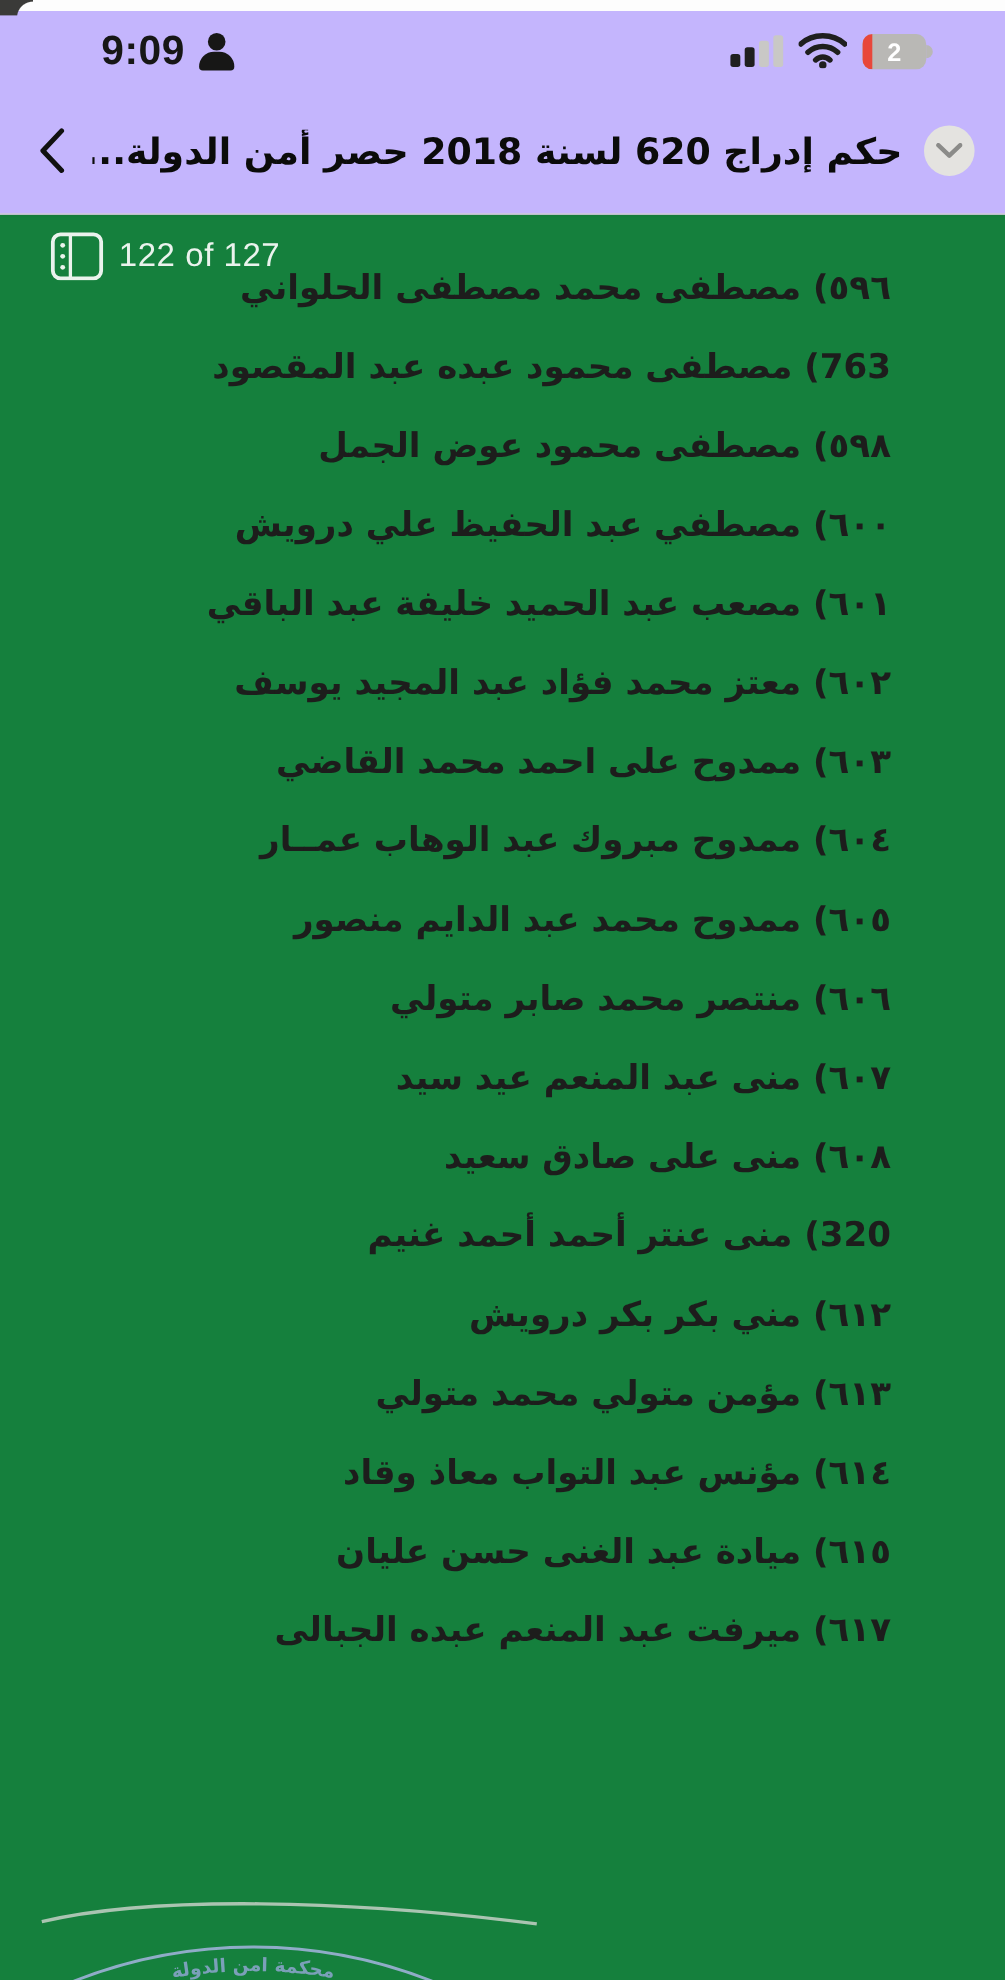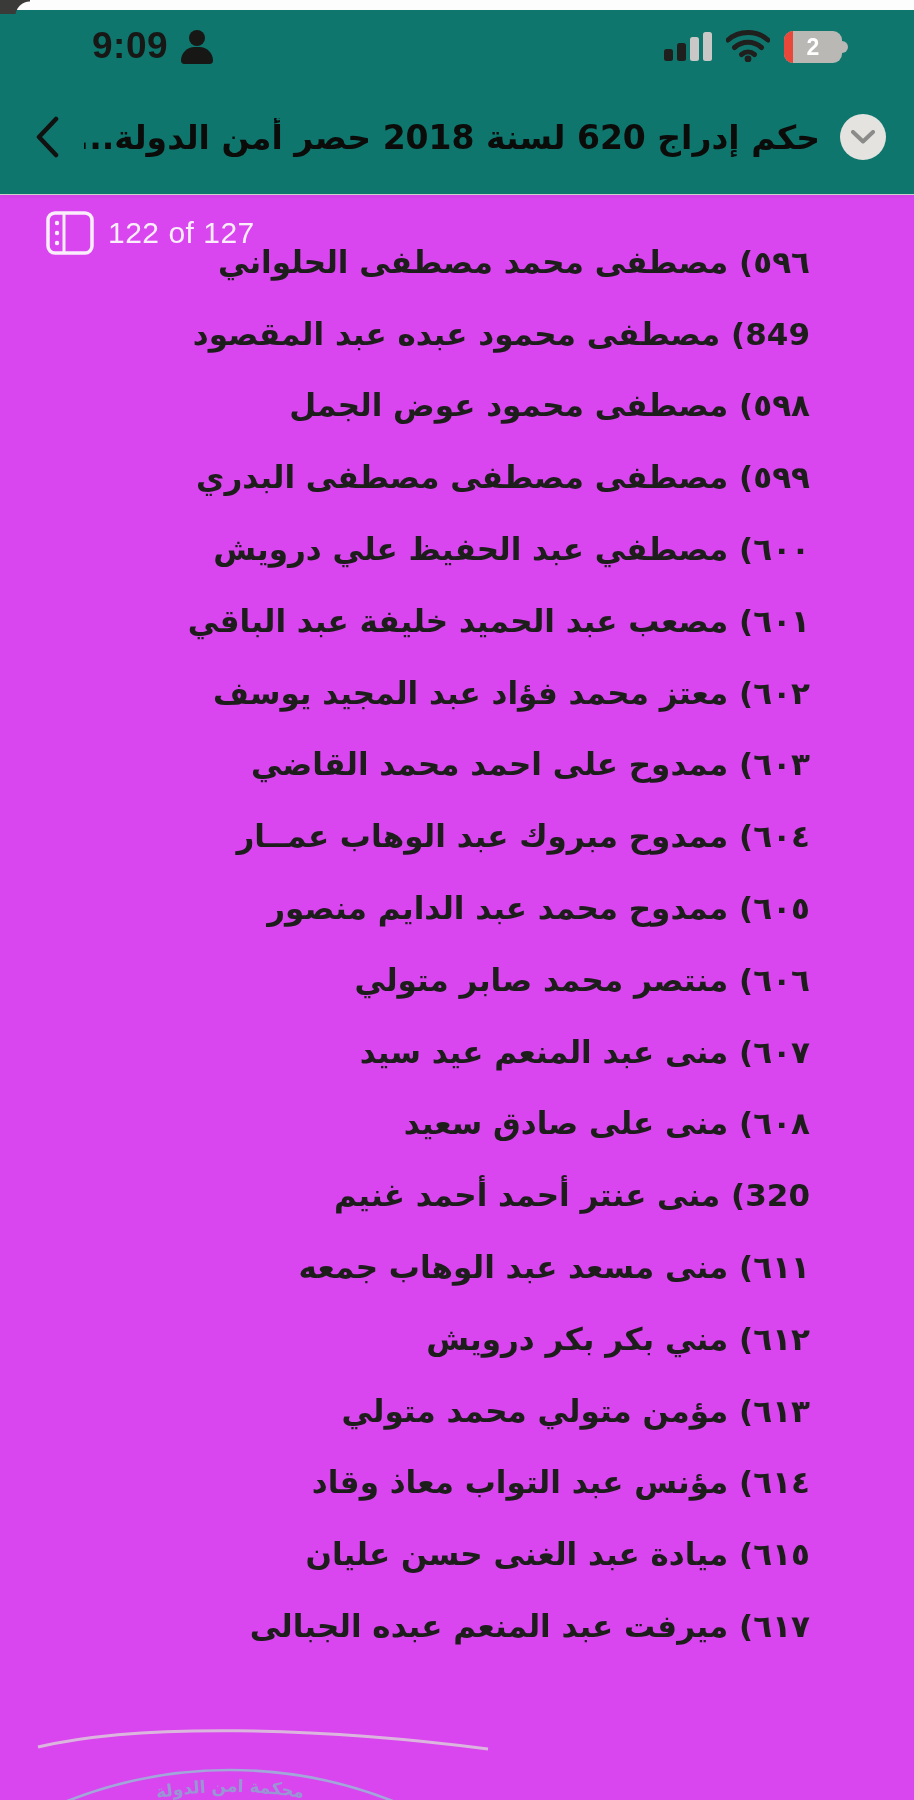--- a/index.html
+++ b/index.html
@@ -10,21 +10,21 @@
   }
   
   .top-strip{position:absolute;top:0;left:0;right:0;height:10px;background:#fdfdfd;z-index:6;}
   .corner-wedge{
     position:absolute;top:0;left:0;width:30px;height:14px;z-index:7;
     background:radial-gradient(circle at 30px 16px, transparent 14px, #3a3a38 15px);
   }
   
   .header{
     position:absolute;top:0;left:0;right:0;height:194px;
-    background:#0f766e;z-index:5;
+    background:#c4b5fd;z-index:5;
     border-bottom:1px solid #cfcecc;
     box-shadow:0 1px 4px rgba(0,0,0,0.07);
   }
   .status-row{
     position:absolute;top:14px;left:0;right:0;height:64px;
     display:flex;align-items:center;justify-content:space-between;
     padding:0 64px 0 92px;box-sizing:border-box;
   }
   .status-left{display:flex;align-items:center;gap:12px;}
   .status-time{font-size:37px;font-weight:700;color:#171716;letter-spacing:0.5px;}
@@ -64,21 +64,21 @@
     white-space:nowrap;overflow:hidden;
     font-size:33px;font-weight:700;color:#0b0b0a;
     font-family:"DejaVu Sans","Liberation Sans",sans-serif;
   }
   .dropdown-btn{
     flex:0 0 auto;width:46px;height:46px;border-radius:50%;
     background:#e4e3e0;border:none;display:flex;align-items:center;justify-content:center;
     cursor:pointer;padding:0;
   }
   
-  .viewer{position:absolute;top:195px;left:0;right:0;bottom:0;background:#d946ef;}
+  .viewer{position:absolute;top:195px;left:0;right:0;bottom:0;background:#15803d;}
   .page-indicator{
     position:absolute;top:12px;left:46px;height:52px;
     display:flex;align-items:center;gap:14px;
     color:#fdfdfc;opacity:0.92;
   }
   .pages-icon{display:block;}
   .page-indicator-label{font-size:30px;font-weight:400;color:#fdfdfc;letter-spacing:0.5px;}
   .doc-list{
     position:absolute;top:31px;left:0;right:0;
     padding:0 104px 0 40px;direction:rtl;
@@ -156,34 +156,32 @@
         <circle cx="11" cy="12" r="2.2" fill="#fdfdfc"></circle>
         <circle cx="11" cy="22" r="2.2" fill="#fdfdfc"></circle>
         <circle cx="11" cy="32" r="2.2" fill="#fdfdfc"></circle>
         <line x1="18" y1="3" x2="18" y2="41" stroke="#fdfdfc" stroke-width="3"></line>
       </svg>
       <span class="page-indicator-label">122 of 127</span>
     </div>
 
     <div class="doc-list">
       <div class="doc-line">٥٩٦) مصطفى محمد مصطفى الحلواني</div>
-      <div class="doc-line">849) مصطفى محمود عبده عبد المقصود</div>
+      <div class="doc-line">763) مصطفى محمود عبده عبد المقصود</div>
       <div class="doc-line">٥٩٨) مصطفى محمود عوض الجمل</div>
-      <div class="doc-line">٥٩٩) مصطفى مصطفى مصطفى البدري</div>
       <div class="doc-line">٦٠٠) مصطفي عبد الحفيظ علي درويش</div>
       <div class="doc-line">٦٠١) مصعب عبد الحميد خليفة عبد الباقي</div>
       <div class="doc-line">٦٠٢) معتز محمد فؤاد عبد المجيد يوسف</div>
       <div class="doc-line">٦٠٣) ممدوح على احمد محمد القاضي</div>
       <div class="doc-line">٦٠٤) ممدوح مبروك عبد الوهاب عمــار</div>
       <div class="doc-line">٦٠٥) ممدوح محمد عبد الدايم منصور</div>
       <div class="doc-line">٦٠٦) منتصر محمد صابر متولي</div>
       <div class="doc-line">٦٠٧) منى عبد المنعم عيد سيد</div>
       <div class="doc-line">٦٠٨) منى على صادق سعيد</div>
       <div class="doc-line">320) منى عنتر أحمد أحمد غنيم</div>
-      <div class="doc-line">٦١١) منى مسعد عبد الوهاب جمعه</div>
       <div class="doc-line">٦١٢) مني بكر بكر درويش</div>
       <div class="doc-line">٦١٣) مؤمن متولي محمد متولي</div>
       <div class="doc-line">٦١٤) مؤنس عبد التواب معاذ وقاد</div>
       <div class="doc-line">٦١٥) ميادة عبد الغنى حسن عليان</div>
       <div class="doc-line">٦١٧) ميرفت عبد المنعم عبده الجبالى</div>
     </div>
 
     <svg class="stamp-svg" width="520" height="85" viewBox="0 0 520 85">
       <path d="M 30 32 C 130 8, 310 12, 480 34" stroke="#dcdbd8" stroke-width="3" fill="none" opacity="0.75"></path>
       <circle cx="222" cy="497" r="442" fill="none" stroke="#9cb0d6" stroke-width="2.6" opacity="0.9"></circle>

